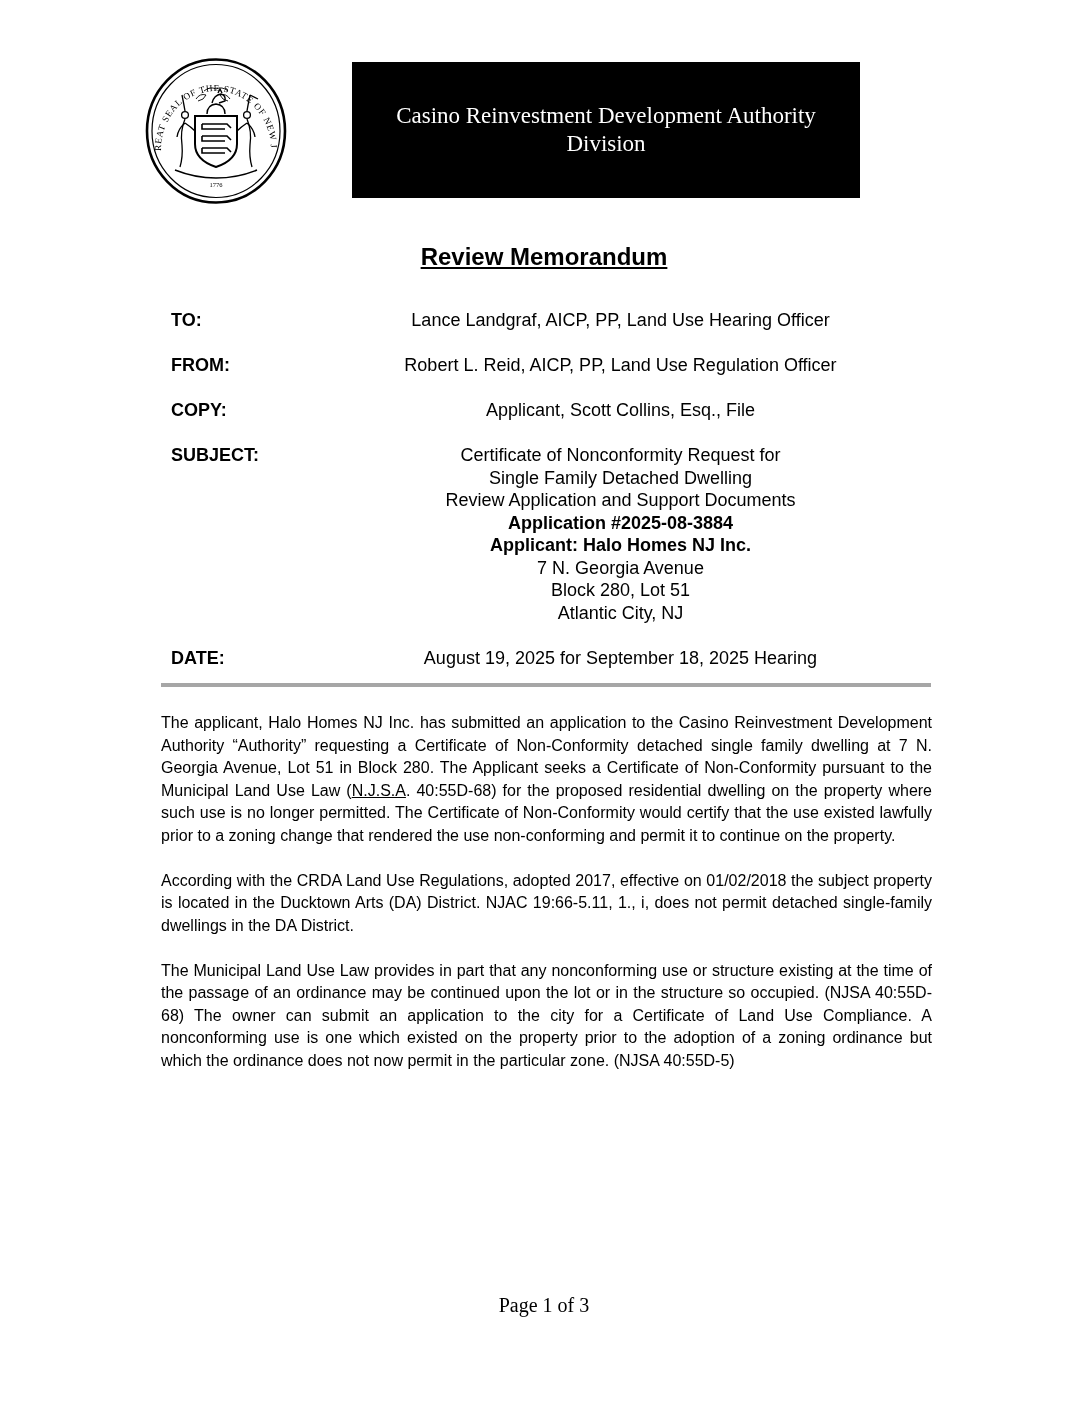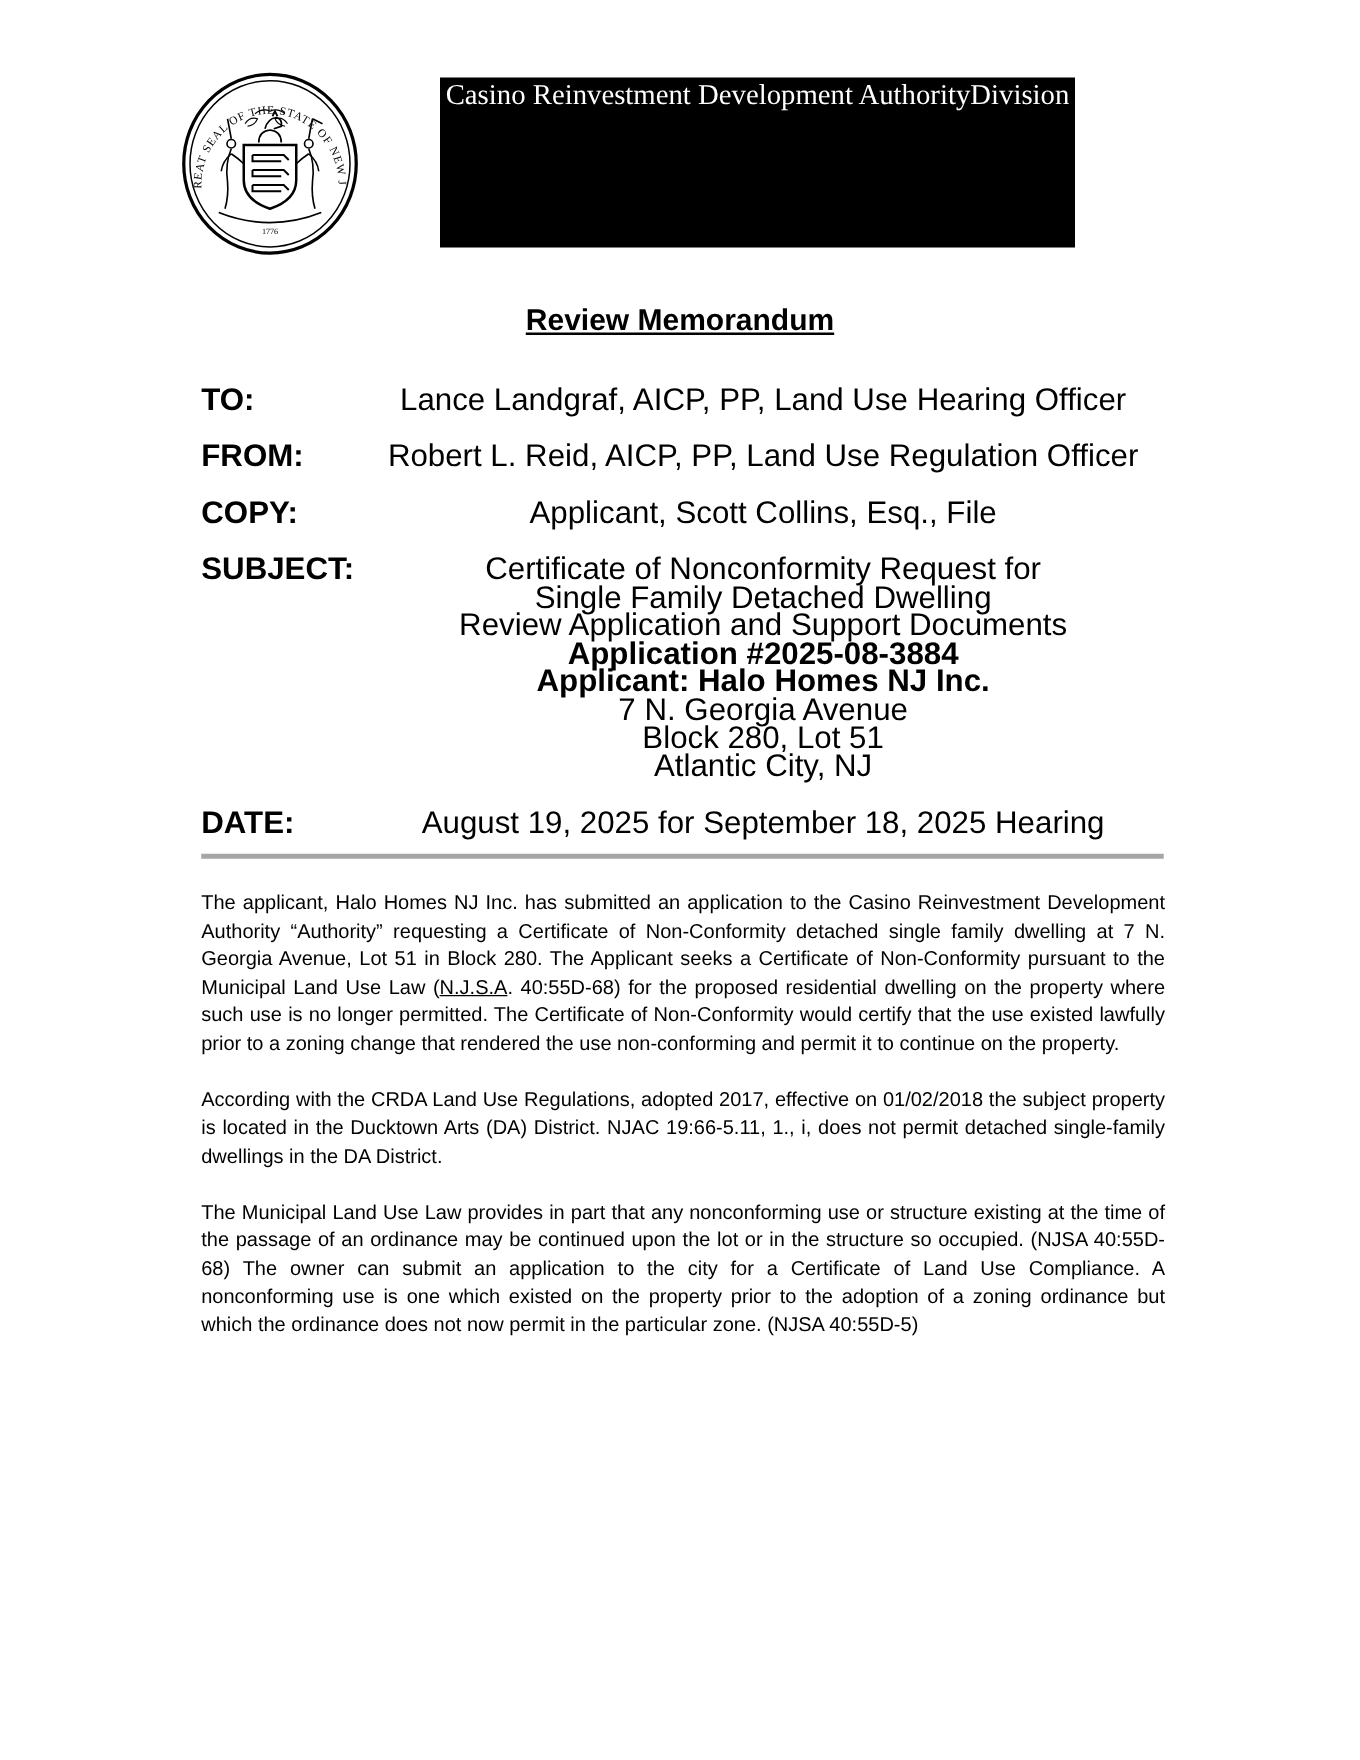--- a/index.html
+++ b/index.html
@@ -26,41 +26,42 @@
     top: 62px;
     width: 508px;
     height: 136px;
     background: #000000;
     color: #ffffff;
     font-family: "Liberation Serif", serif;
     font-size: 23px;
     line-height: 28.5px;
     text-align: center;
     display: flex;
+    flex-direction: column;
     justify-content: center;
   }
   
   .memo-title {
     position: absolute;
     top: 243px;
     left: 0;
     width: 1088px;
     margin: 0;
     text-align: center;
     font-size: 24px;
     font-weight: bold;
     text-decoration: underline;
   }
   
   .fields {
     position: absolute;
-    left: 161px;
+    left: 171px;
     top: 309px;
     width: 772px;
-    font-size: 25px;
+    font-size: 18px;
     line-height: 22.5px;
   }
   .field-row { display: flex; margin-bottom: 22.5px; }
   .field-label { width: 127px; flex: 0 0 127px; font-weight: bold; }
   .field-value { flex: 1; text-align: center; }
   .field-line.bold { font-weight: bold; }
   
   .rule {
     position: absolute;
     left: 161px;
@@ -192,14 +193,15 @@
     </div>
 
   <hr class="rule" id="rule" style="background: rgb(166, 166, 166);">
 
   <div class="body-text" id="body">
       <p><span>The applicant, Halo Homes NJ Inc. has submitted an application to the Casino Reinvestment Development Authority “Authority” requesting a Certificate of Non-Conformity detached single family dwelling at 7 N. Georgia Avenue, Lot 51 in Block 280. The Applicant seeks a Certificate of Non-Conformity pursuant to the Municipal Land Use Law (</span><span class="seg-underline">N.J.S.A</span><span>. 40:55D-68) for the proposed residential dwelling on the property where such use is no longer permitted.  The Certificate of Non-Conformity would certify that the use existed lawfully prior to a zoning change that rendered the use non-conforming and permit it to continue on the property.</span></p>
       <p><span>According with the CRDA Land Use Regulations, adopted 2017, effective on 01/02/2018 the subject property is located in the Ducktown Arts (DA) District. NJAC 19:66-5.11, 1., i, does not permit detached single-family dwellings in the DA District.</span></p>
       <p><span>The Municipal Land Use Law provides in part that any nonconforming use or structure existing at the time of the passage of an ordinance may be continued upon the lot or in the structure so occupied. (NJSA 40:55D-68) The owner can submit an application to the city for a Certificate of Land Use Compliance. A nonconforming use is one which existed on the property prior to the adoption of a zoning ordinance but which the ordinance does not now permit in the particular zone. (NJSA 40:55D-5)</span></p>
     </div>
 
+  <div class="page-footer">Page 1 of 3</div>
 
 </div>
 
 </body></html>

